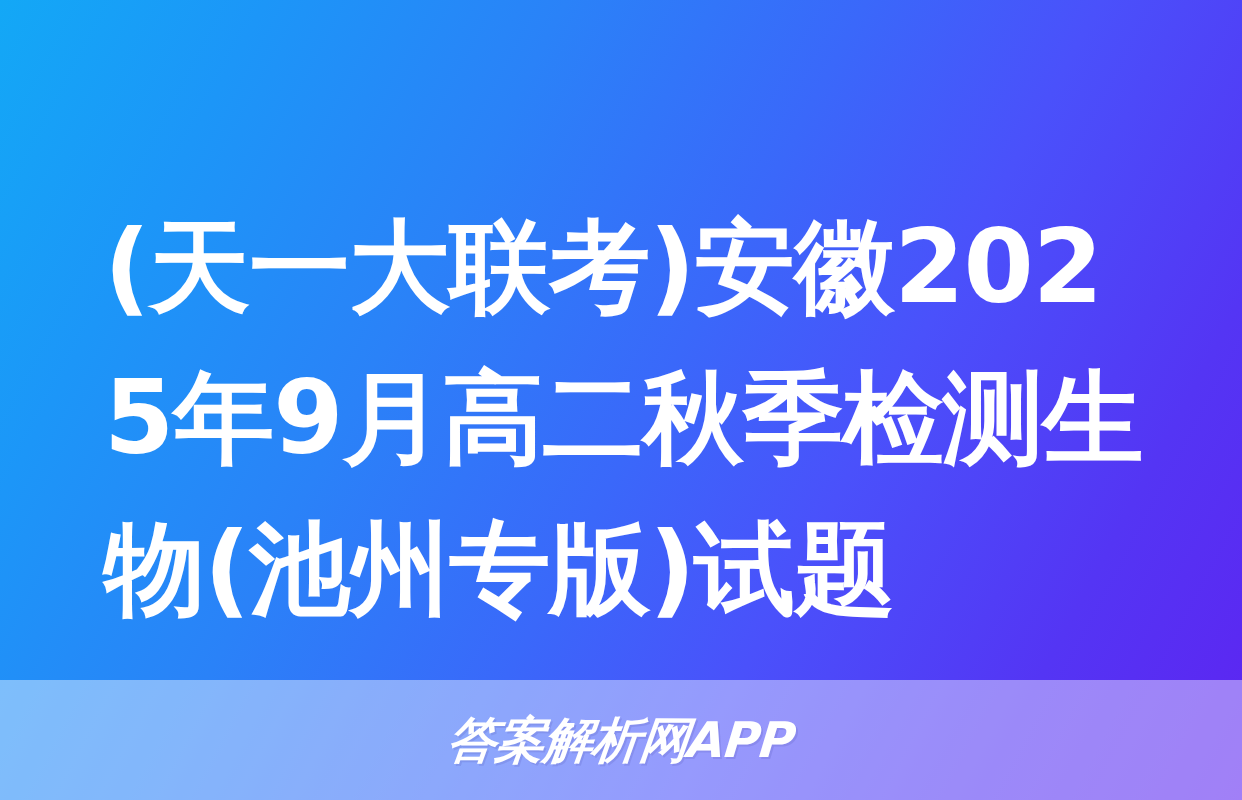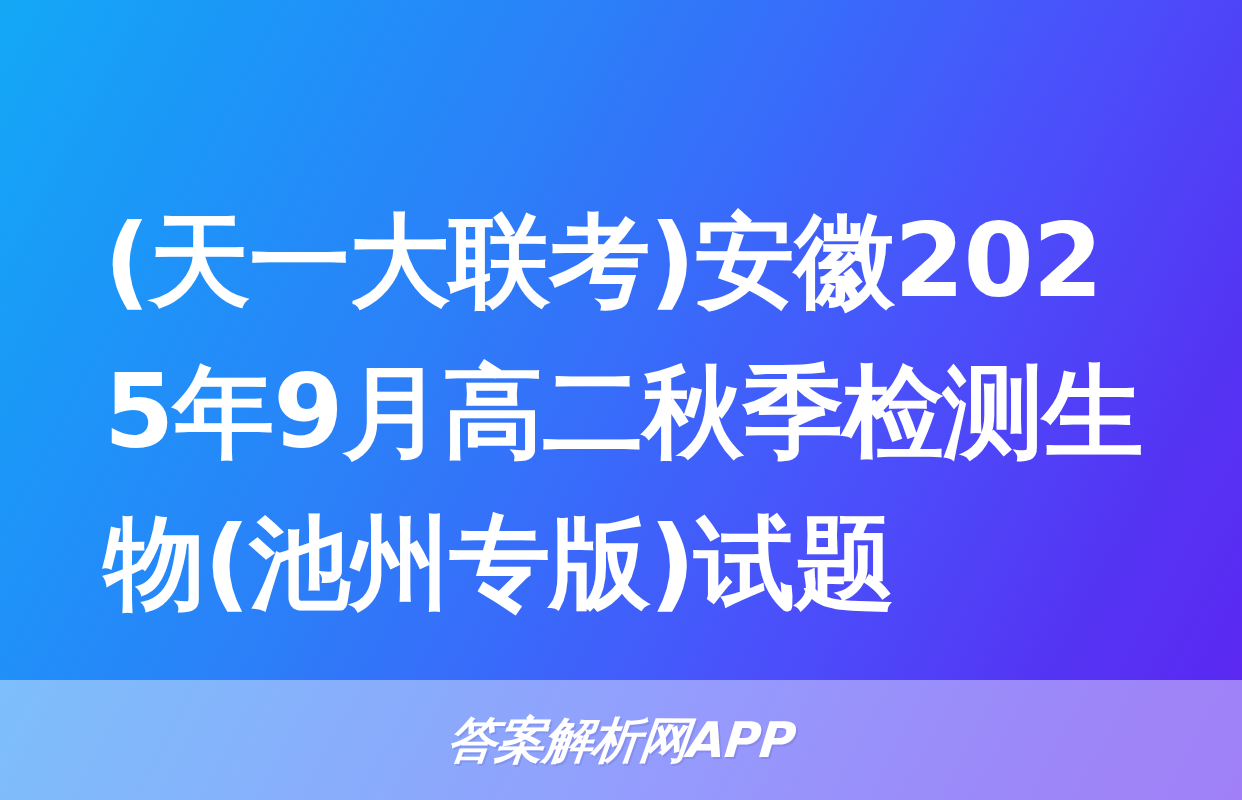--- a/index.html
+++ b/index.html
@@ -25,21 +25,21 @@
         #5435f4 84%,
         #5d24f1 100%
       );
     font-family: "Liberation Sans", "DejaVu Sans", sans-serif;
   }
 
   
   .title-block {
     position: absolute;
     left: 104px;
-    top: 186px;
+    top: 192px;
     width: 1050px;
     box-sizing: border-box;
   }
 
   .title-text {
     margin: 0;
     color: #ffffff;
     font-family: "DejaVu Sans", "Liberation Sans", sans-serif;
     font-size: 101px;
     font-weight: 700;

